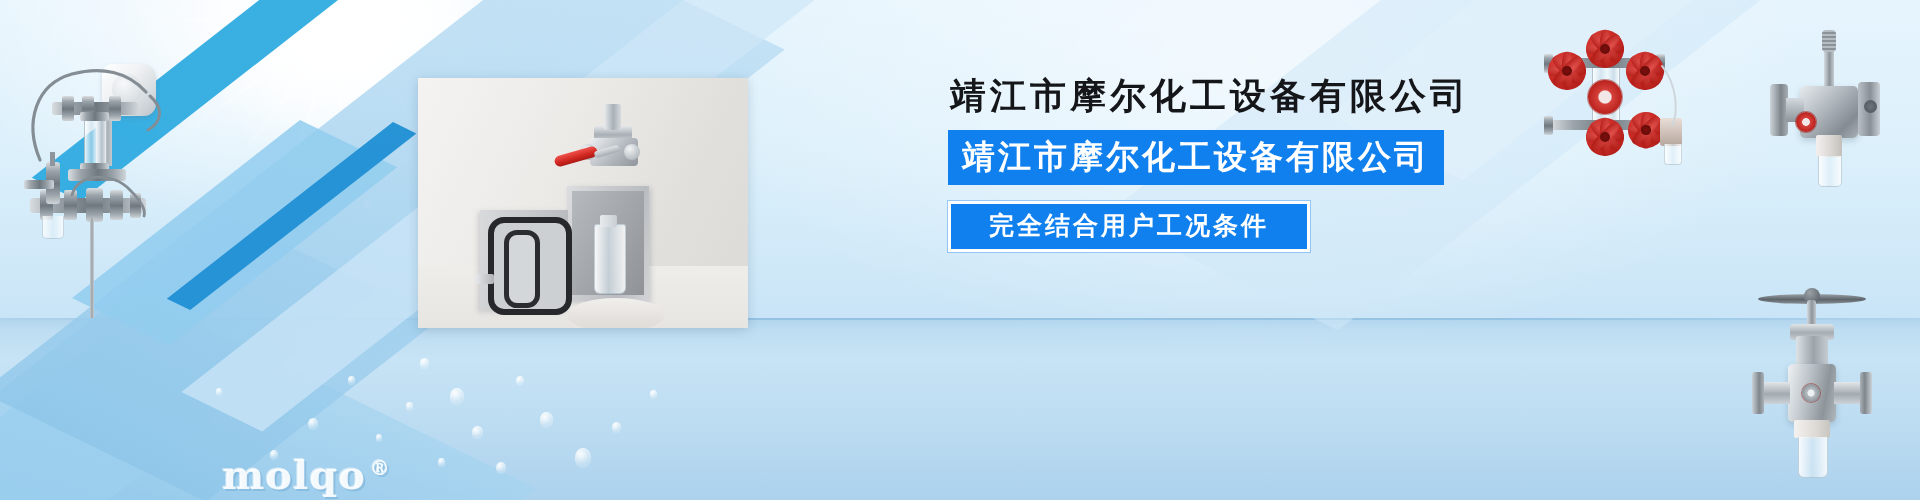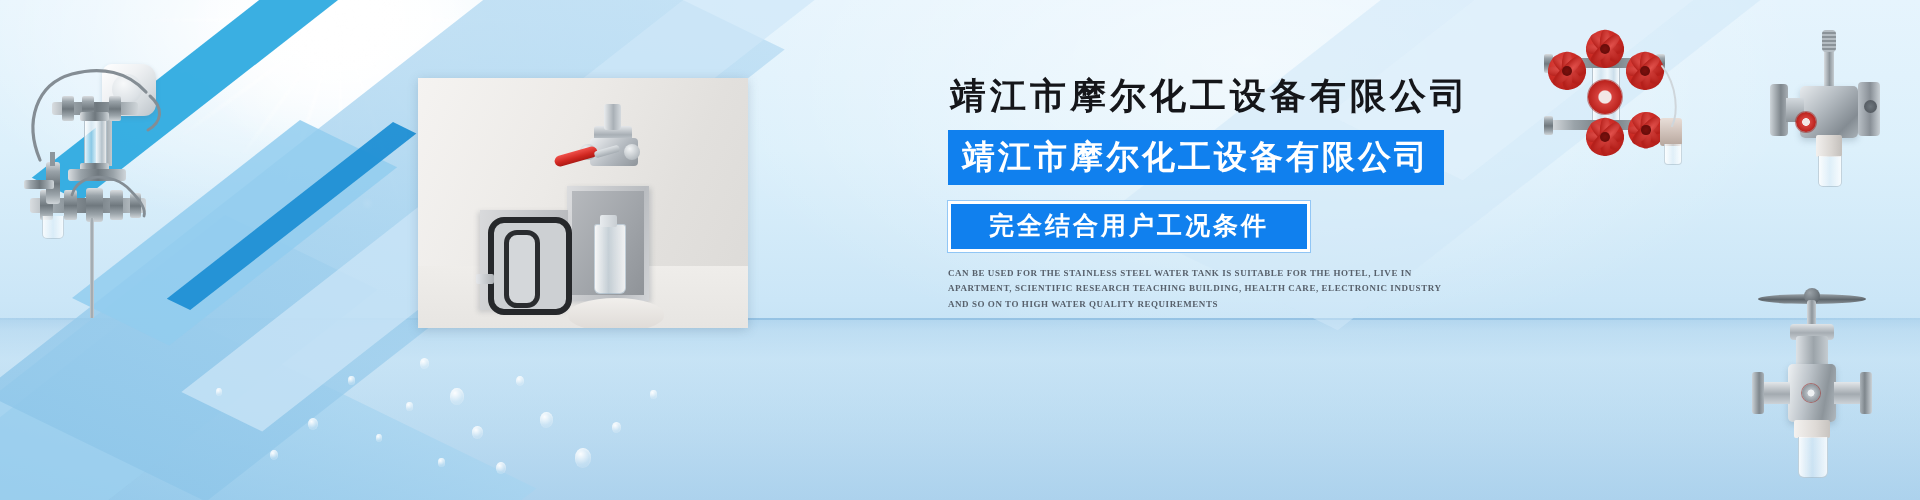--- a/index.html
+++ b/index.html
@@ -525,17 +525,19 @@
 
     <div>
       <span class="tagline-primary">靖江市摩尔化工设备有限公司</span>
     </div>
 
 
     <div>
       <span class="tagline-custom">完全结合用户工况条件</span>
     </div>
 
-    <p class="english-copy">CAN BE USED FOR THE STAINLESS STEEL WATER TANK IS SUITABLE FOR THE HOTEL, LIVE IN APARTMENT, SCIENTIFIC RESEARCH TEACHING BUILDING, HEALTH CARE, ELECTRONIC INDUSTRY AND SO ON TO HIGH WATER QUALITY REQUIREMENTS</p>
-  </div>
-
+  </div>
+
+  <div class="watermark">
+    <span>molqo</span><span class="reg">®</span>
+  </div>
 
 </div>
 
 </body></html>

